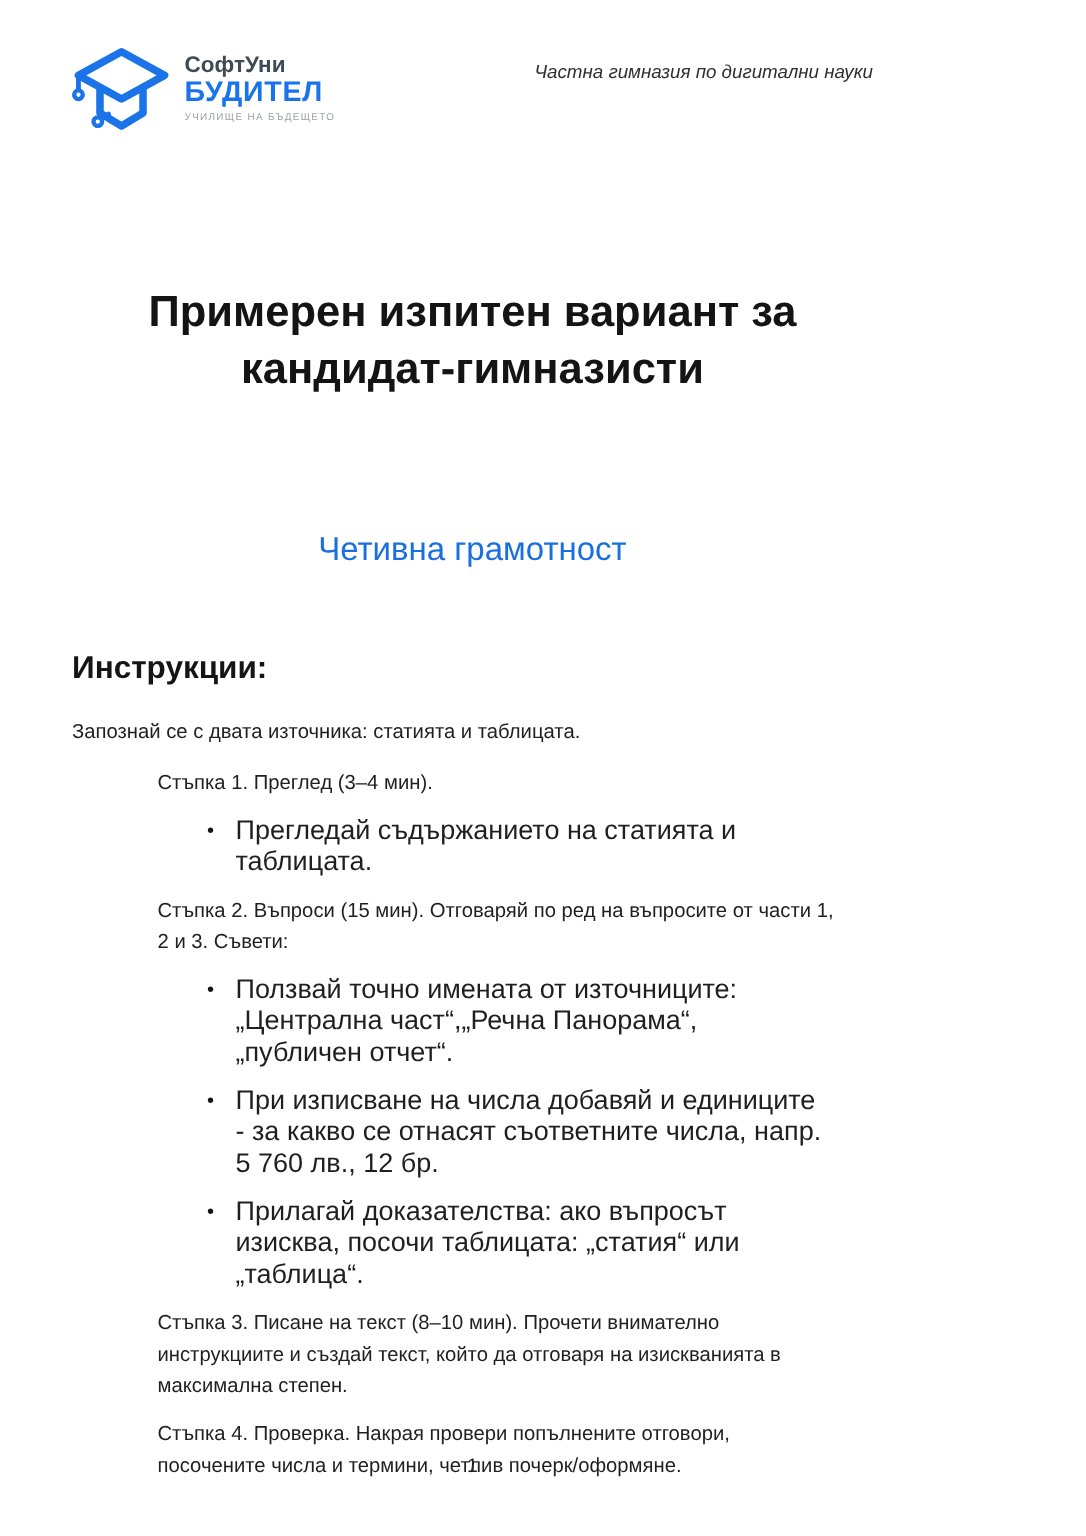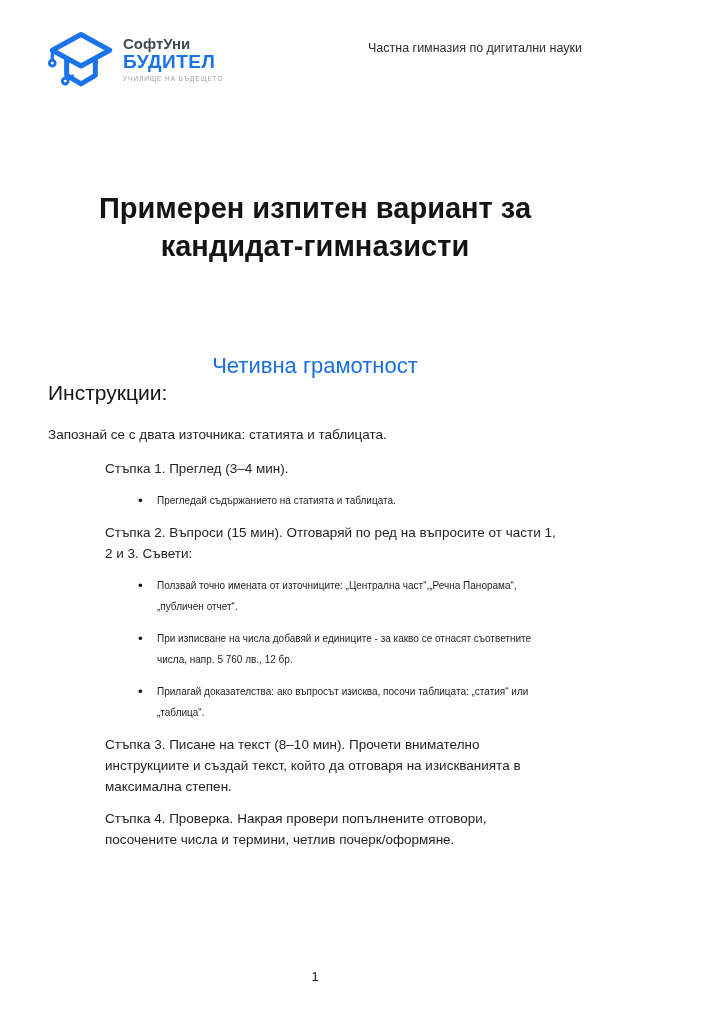--- a/index.html
+++ b/index.html
@@ -20,41 +20,41 @@
     overflow:hidden;
   }
   
   .hdr{display:flex;justify-content:space-between;align-items:flex-start;}
   .logo{display:flex;gap:9px;align-items:flex-start;}
   .cap{width:66px;height:62px;flex:0 0 auto;}
   .logo-text{padding-top:6px;}
   .logo-l1{font-size:15px;font-weight:bold;color:var(--logo-dark);line-height:16px;}
   .logo-l2{font-size:19px;font-weight:bold;color:var(--accent-blue);line-height:20px;letter-spacing:.5px;}
   .logo-l3{font-size:6.6px;color:var(--logo-gray);letter-spacing:.9px;margin-top:3px;}
-  .school{text-align:center;font-size:12.5px;line-height:17.5px;padding-top:10px;color:#2e2e2e;}
+  .school{text-align:center;font-size:12.5px;line-height:17.5px;padding-top:10px;color:#2e2e2e;font-style:italic;}
   .school .s2{color:var(--accent-blue);font-weight:bold;}
   
   .title{
     margin:97px auto 0 auto;max-width:480px;
     text-align:center;font-size:29px;line-height:38px;
     font-weight:bold;color:#141414;
   }
   .subtitle{
     margin-top:86px;text-align:center;
     font-size:22px;line-height:30px;font-weight:400;
     color:var(--heading-blue);
   }
-  .insthead{font-size:21px;font-weight:normal;color:#151515;}
+  .insthead{margin-top:53px;font-size:21px;font-weight:bold;color:#151515;}
   
   .intro{margin:19px 0 13px 0;font-size:13.5px;line-height:21px;}
   .step{margin:0 20px 11px 57px;font-size:13.5px;line-height:21px;}
   .bl{list-style:none;margin:0 0 2px 57px;padding:0;}
   .bl li{
     position:relative;margin:0 30px 11px 0;
-    padding-left:52px;font-size:10px;line-height:21px;
+    padding-left:52px;font-size:18px;line-height:21px;
   }
   .bl li::before{
     content:"\2022";
     position:absolute;left:33px;top:0;
     font-size:13.5px;line-height:21px;color:#151515;
   }
   .b{font-weight:normal;}
   .pagenum{
     position:absolute;left:0;right:0;bottom:40px;
     text-align:center;font-size:13px;color:#222;

